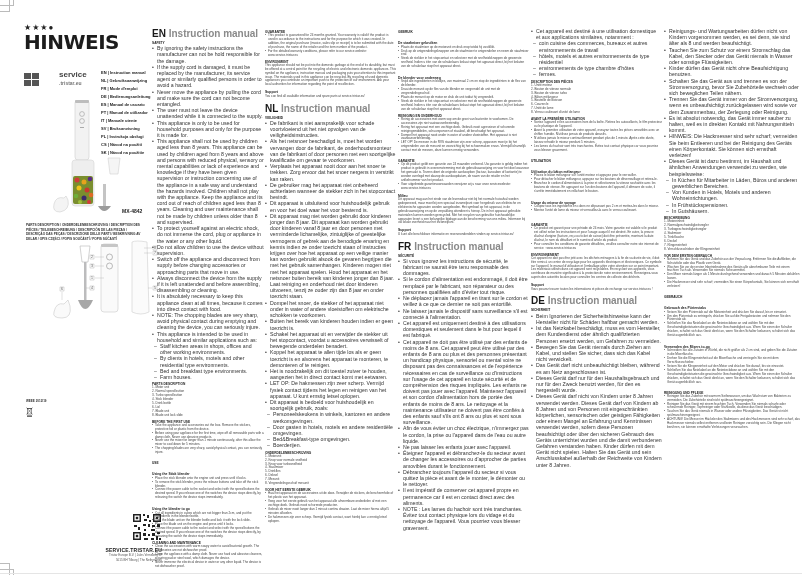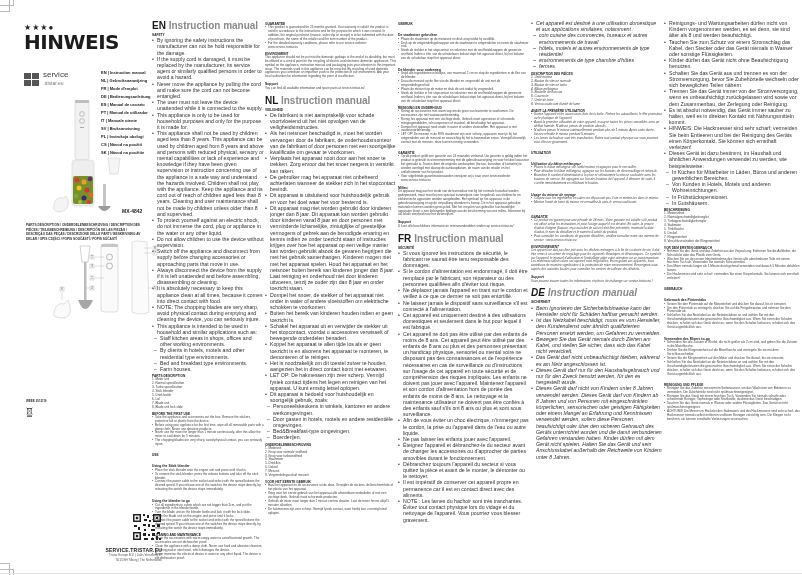--- a/index.html
+++ b/index.html
@@ -11,21 +11,21 @@
   .crop-tl2 { left: 0; top: 0; width: 14px; height: 6px; border-width: 0 1px 1px 0; }
   .crop-bl { left: 0; bottom: 0; width: 10px; height: 12px; border-width: 1px 1px 0 0; }
   .crop-bl2 { left: 0; bottom: 0; width: 14px; height: 6px; border-width: 1px 1px 0 0; }
   .bottom-line { position:absolute; left:0; right:0; bottom:1px; height:1px; background:#e5e5e5; }
 
   
   .cover { position: absolute; left: 20px; top: 20px; width: 126px; height: 540px; }
   .brand { position: absolute; left: 4px; top: 4px; }
   .brand .stars { font-size: 8px; letter-spacing: 1px; color:#222; line-height: 8px; }
   .brand .logo { font-family: "DejaVu Sans", sans-serif; font-weight: bold; font-size: 20px; letter-spacing: -0.5px; color:#1c1c1c; line-height: 20px; }
-  .service { position: absolute; left: 4px; top: 51px; display: flex; align-items: center; gap: 4px; }
+  .service { position: absolute; left: 4px; top: 51px; display: flex; align-items: center; gap: 20px; font-weight: bold; }
   .svc-grid { width: 15px; height: 13px; display: grid; grid-template-columns: 1fr 1fr; gap: 1px; }
   .svc-grid span { background: #555; }
   .svc-text { font-size: 8px; color:#444; line-height: 8px; }
   .svc-text small { display:block; font-size: 5px; color:#777; }
 
   .lang-list { position: absolute; left: 81px; top: 49px; list-style: none; }
   .lang-list li { font-family: "Liberation Sans Narrow", "Liberation Sans", sans-serif; font-size: 4px; font-weight: bold; line-height: 8px; color:#222; white-space: nowrap; }
 
   .product-photo { position: absolute; left: 26px; top: 80px; width: 90px; height: 118px; }
   .model { position: absolute; left: 102px; top: 188px; font-size: 5px; font-weight: bold; color:#222; }
@@ -34,25 +34,25 @@
   .weee { position: absolute; left: 6px; top: 379px; }
   .weee-code { font-size: 3px; font-weight: bold; color:#333; }
   .weee-bin { width: 7px; height: 10px; margin-top: 2px; }
 
   .qr-block { position: absolute; left: 76px; top: 493px; width: 66px; text-align: right; }
   .qr { display: inline-block; width: 30px; height: 28px; }
   .service-url { font-size: 5px; font-weight: bold; color:#222; letter-spacing: 0.2px; margin-top: 2px; }
   .address { font-size: 3px; color:#555; line-height: 4.5px; }
 
   
-  .col { position: absolute; top: 20px; overflow: hidden; }
+  .col { position: absolute; top: 28px; overflow: hidden; }
   .col-1 { left: 152px; width: 112px; height: 540px; }
   .col-2 { left: 265px; width: 131px; height: 540px; }
   .col-3 { left: 398px; width: 131px; height: 540px; }
-  .col-4 { left: 531px; width: 131px; height: 540px; font-style: italic; }
+  .col-4 { left: 531px; width: 131px; height: 540px; }
   .col-5 { left: 664px; width: 136px; height: 540px; }
 
   .lang-head { font-family: "Liberation Sans", sans-serif; font-size: 10px; line-height: 11px; margin: 0 0 1px 0; color: #333; white-space: nowrap; }
   .lang-head .code { font-weight: bold; color:#1a1a1a; }
   .lang-head .title { color: #8a8a8a; font-weight: bold; }
 
   .sec-title { font-size: 3.2px; font-weight: bold; text-transform: uppercase; color:#222; line-height: 4.2px; margin-top: 2px; }
   .sub-title { font-size: 3.4px; font-weight: bold; color:#222; line-height: 4.4px; margin-top: 3px; }
 
   ul.big { list-style: none; }

